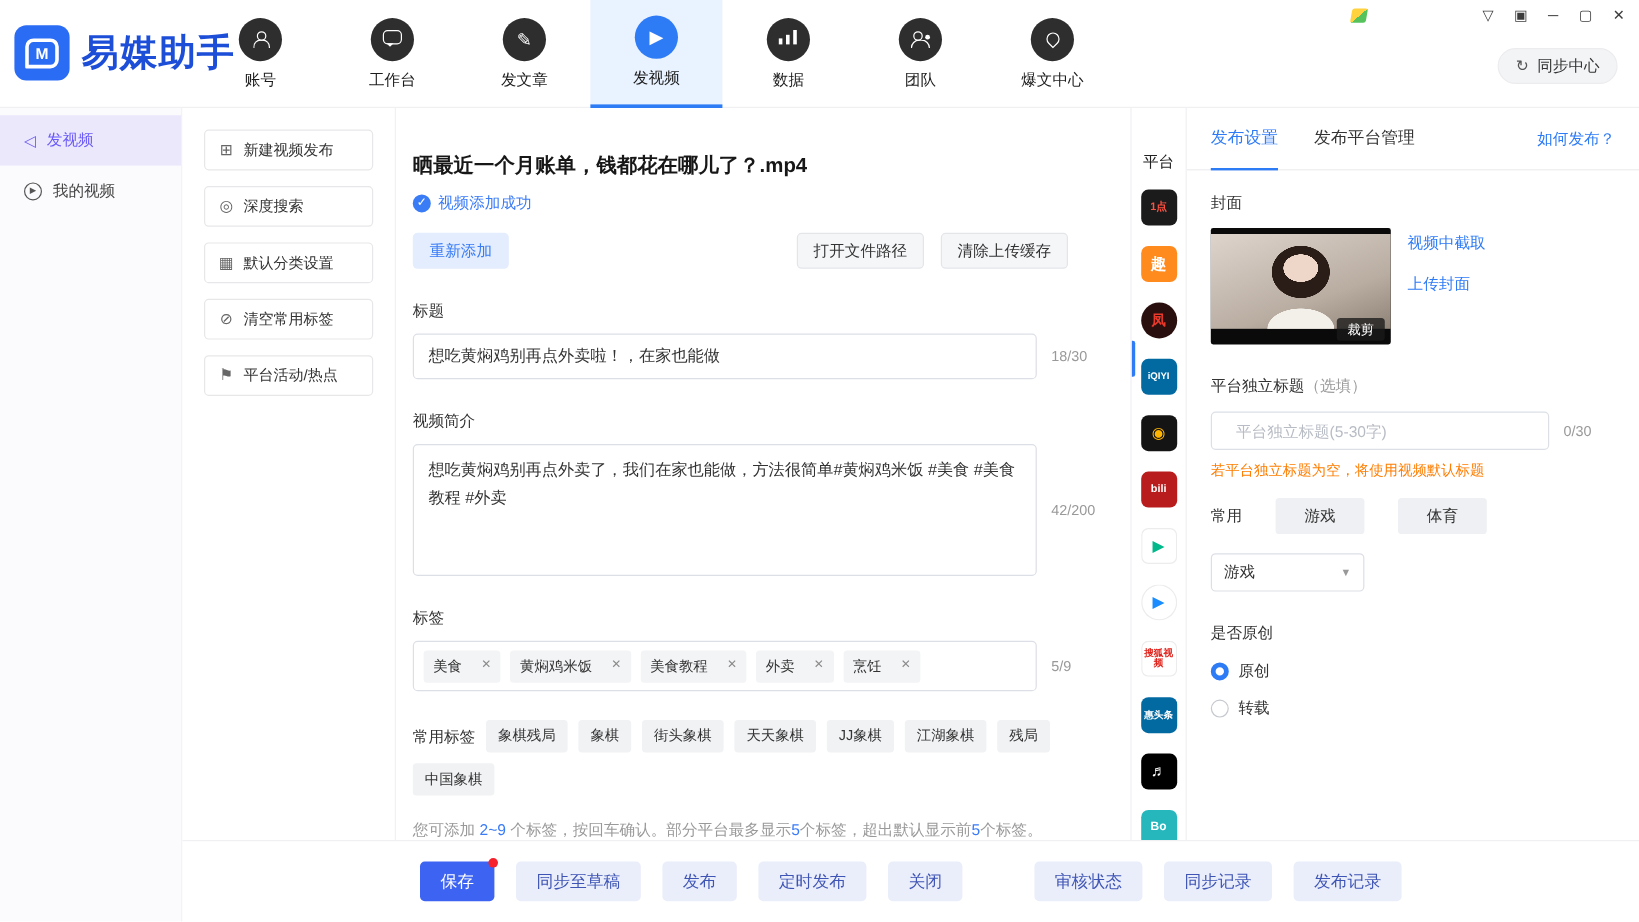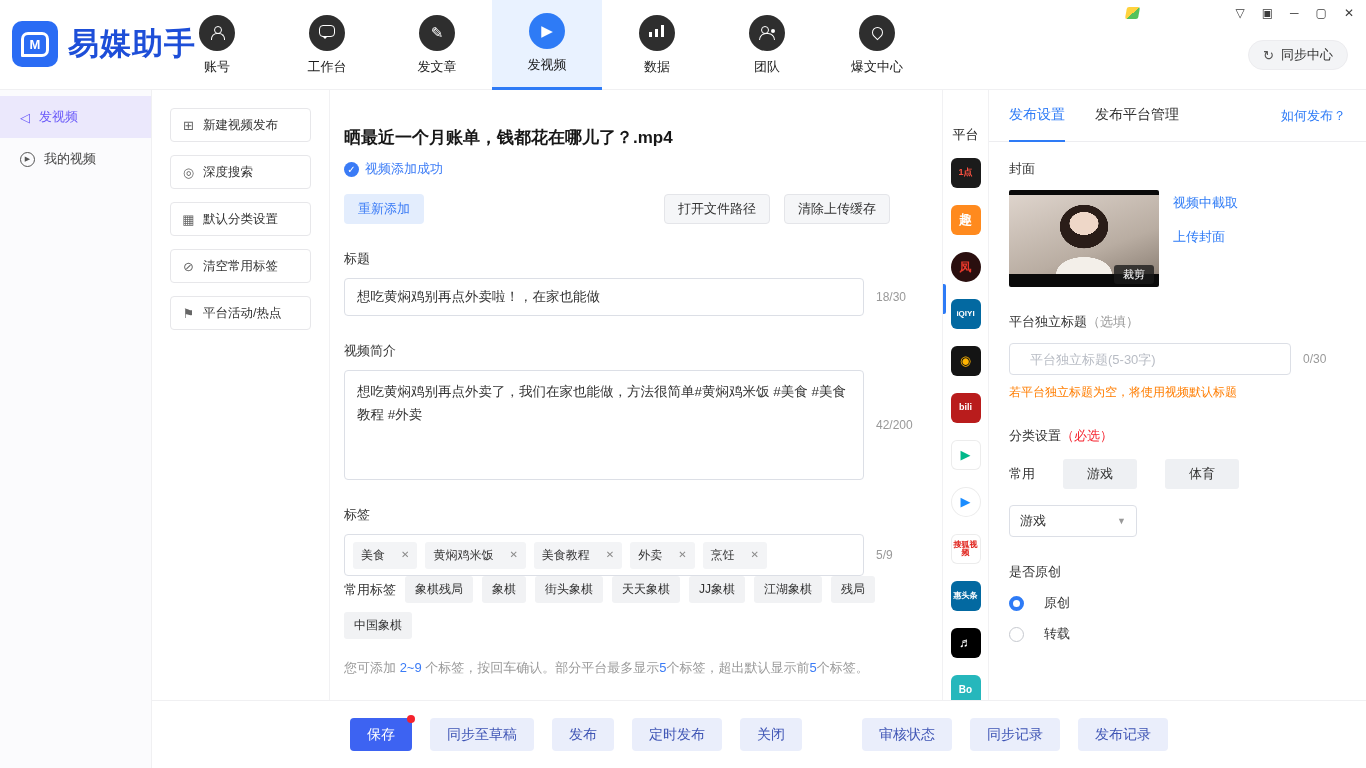--- a/index.html
+++ b/index.html
@@ -61,21 +61,21 @@
   .action-right { margin-left:auto; display:flex; gap:14px; }
   .btn-gray { height:30px; padding:0 13px; background:#f5f6f8; color:#333; border:1px solid #e4e5e9; border-radius:4px; font-size:13px; cursor:pointer; }
   .fld-label { margin-top:26px; font-size:13px; color:#333; }
   .fld-row { margin-top:10px; display:flex; align-items:center; }
   .txt-input { width:520px; height:38px; border:1px solid #dcdfe6; border-radius:4px; padding:0 12px; font-size:13.5px; color:#333; font-family:inherit; }
   .counter { margin-left:12px; font-size:12px; color:#999; white-space:nowrap; }
   .txt-area { width:520px; height:110px; border:1px solid #dcdfe6; border-radius:4px; padding:10px 12px; font-size:13.5px; color:#333; line-height:1.7; resize:none; font-family:inherit; }
   .tags-box { width:520px; min-height:42px; border:1px solid #dcdfe6; border-radius:4px; padding:6px 8px; display:flex; align-items:center; gap:8px; flex-wrap:wrap; }
   .chip { background:#f3f4f6; border-radius:3px; padding:5px 8px; font-size:12px; color:#333; display:flex; align-items:center; gap:16px; cursor:pointer; }
   .chip .x { color:#8a8a8a; font-size:10px; cursor:pointer; line-height:1; }
-  .common-row { display:flex; align-items:center; gap:9px; font-size:13px; flex-wrap:wrap; width:560px; }
+  .common-row { margin-top:24px; display:flex; align-items:center; gap:9px; font-size:13px; flex-wrap:wrap; width:560px; }
   .common-chip { background:#f1f2f4; border-radius:3px; padding:5px 10px; font-size:12px; color:#333; cursor:pointer; white-space:nowrap; }
   .hint { margin-top:20px; font-size:13px; color:#9a9a9a; width:560px; }
   .hl { color:#3a7bf6; }
 
   
   .platforms { position:absolute; top:90px; right:378px; width:46px; bottom:68px; border-left:1px solid #f1f1f3; background:#fff; display:flex; flex-direction:column; align-items:center; padding-top:24px; overflow:hidden; }
   .plat-label { font-size:13px; color:#222; margin-bottom:14px;margin-top:12px; }
   .plat-item { width:30px; height:30px; border-radius:6px; display:flex; align-items:center; justify-content:center; margin-bottom:17px; cursor:pointer; flex:none; overflow:hidden; line-height:1.05; }
   .plat-indicator { position:absolute; left:0; top:194px; width:3px; height:30px; background:#2e7bf6; border-radius:0 2px 2px 0; }
 
@@ -102,21 +102,21 @@
   .muted { color:#9a9a9a; }
   .req { color:#f5222d; }
   .ind-row { margin-top:12px; display:flex; align-items:center; }
   .ind-input { width:282px; height:32px; border:1px solid #dcdfe6; border-radius:4px; padding:0 20px; font-size:13px; font-family:inherit; color:#333; }
   .ind-input::placeholder { color:#b8bcc4; }
   .orange-note { margin-top:9px; font-size:12px; color:#ff7d00; }
   .cat-row { margin-top:14px; display:flex; align-items:center; gap:28px; font-size:13px; }
   .cat-chip { background:#eef0f3; border-radius:3px; padding:6px 24px; font-size:13px; color:#333; cursor:pointer; }
   .select { margin-top:16px; width:128px; height:32px; border:1px solid #dcdfe6; border-radius:4px; display:flex; align-items:center; justify-content:space-between; padding:0 10px; font-size:13px; color:#333; cursor:pointer; }
   .caret { font-size:9px; color:#999; }
-  .radio-row { margin-top:13px; display:flex; align-items:center; gap:20px; font-size:13px; color:#333; cursor:pointer; width:90px; }
+  .radio-row { margin-top:13px; display:flex; align-items:center; gap:8px; font-size:13px; color:#333; cursor:pointer; width:90px; }
   .radio { width:15px; height:15px; border-radius:50%; border:1px solid #c6c9cf; background:#fff; flex:none; }
   .radio.on { border:4.5px solid #2e7bf6; }
 
   
   .bottombar { position:absolute; left:152px; right:0; bottom:0; height:68px; background:#fff; border-top:1px solid #f0f0f2; display:flex; align-items:center; justify-content:center; gap:18px; }
   .bb-btn { height:33px; padding:0 17px; border-radius:4px; border:none; font-size:14px; cursor:pointer; background:#eaeefb; color:#3f55b5; }
   .bb-save { background:#3d63f2; color:#fff; position:relative; }
   .bb-dot { position:absolute; top:-3px; right:-3px; width:8px; height:8px; border-radius:50%; background:#f5222d; }
   .bb-gap { width:24px; }
 </style>
@@ -361,23 +361,20 @@
 
     <div class="sec-label">
       <span>平台独立标题</span><span class="muted">（选填）</span>
     </div>
     <div class="ind-row">
       <input class="ind-input" placeholder="平台独立标题(5-30字)" style="">
       <span class="counter">0/30</span>
     </div>
     <div class="orange-note">若平台独立标题为空，将使用视频默认标题</div>
 
-    <div class="sec-label">
-      <span>分类设置</span><span class="req">（必选）</span>
-    </div>
     <div class="cat-row">
       <span>常用</span>
       <span class="cat-chip">游戏</span>
       <span class="cat-chip">体育</span>
     </div>
     <div class="select">
       <span>游戏</span>
       <span class="caret">▼</span>
     </div>
 

